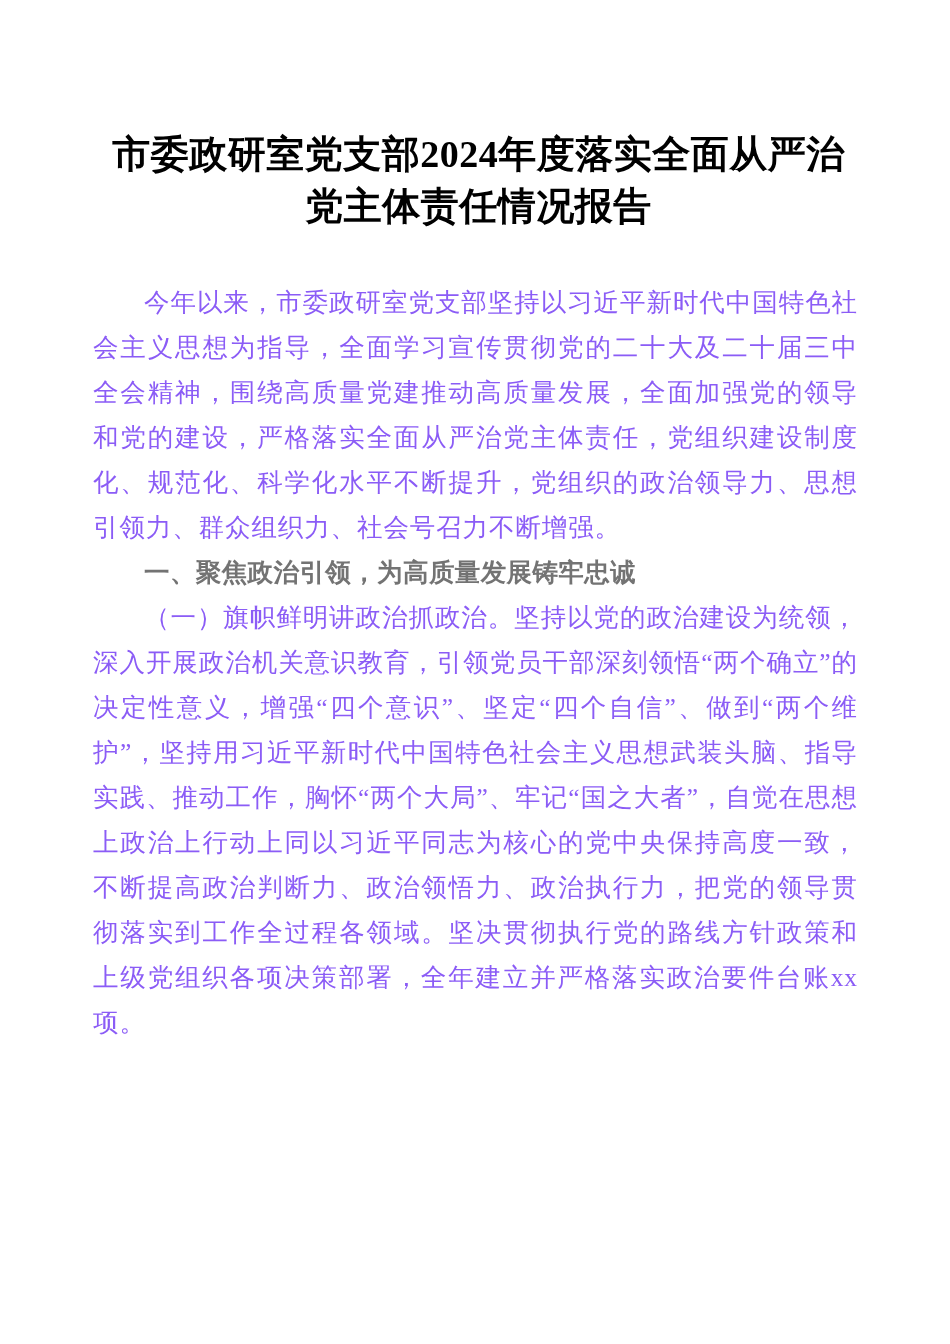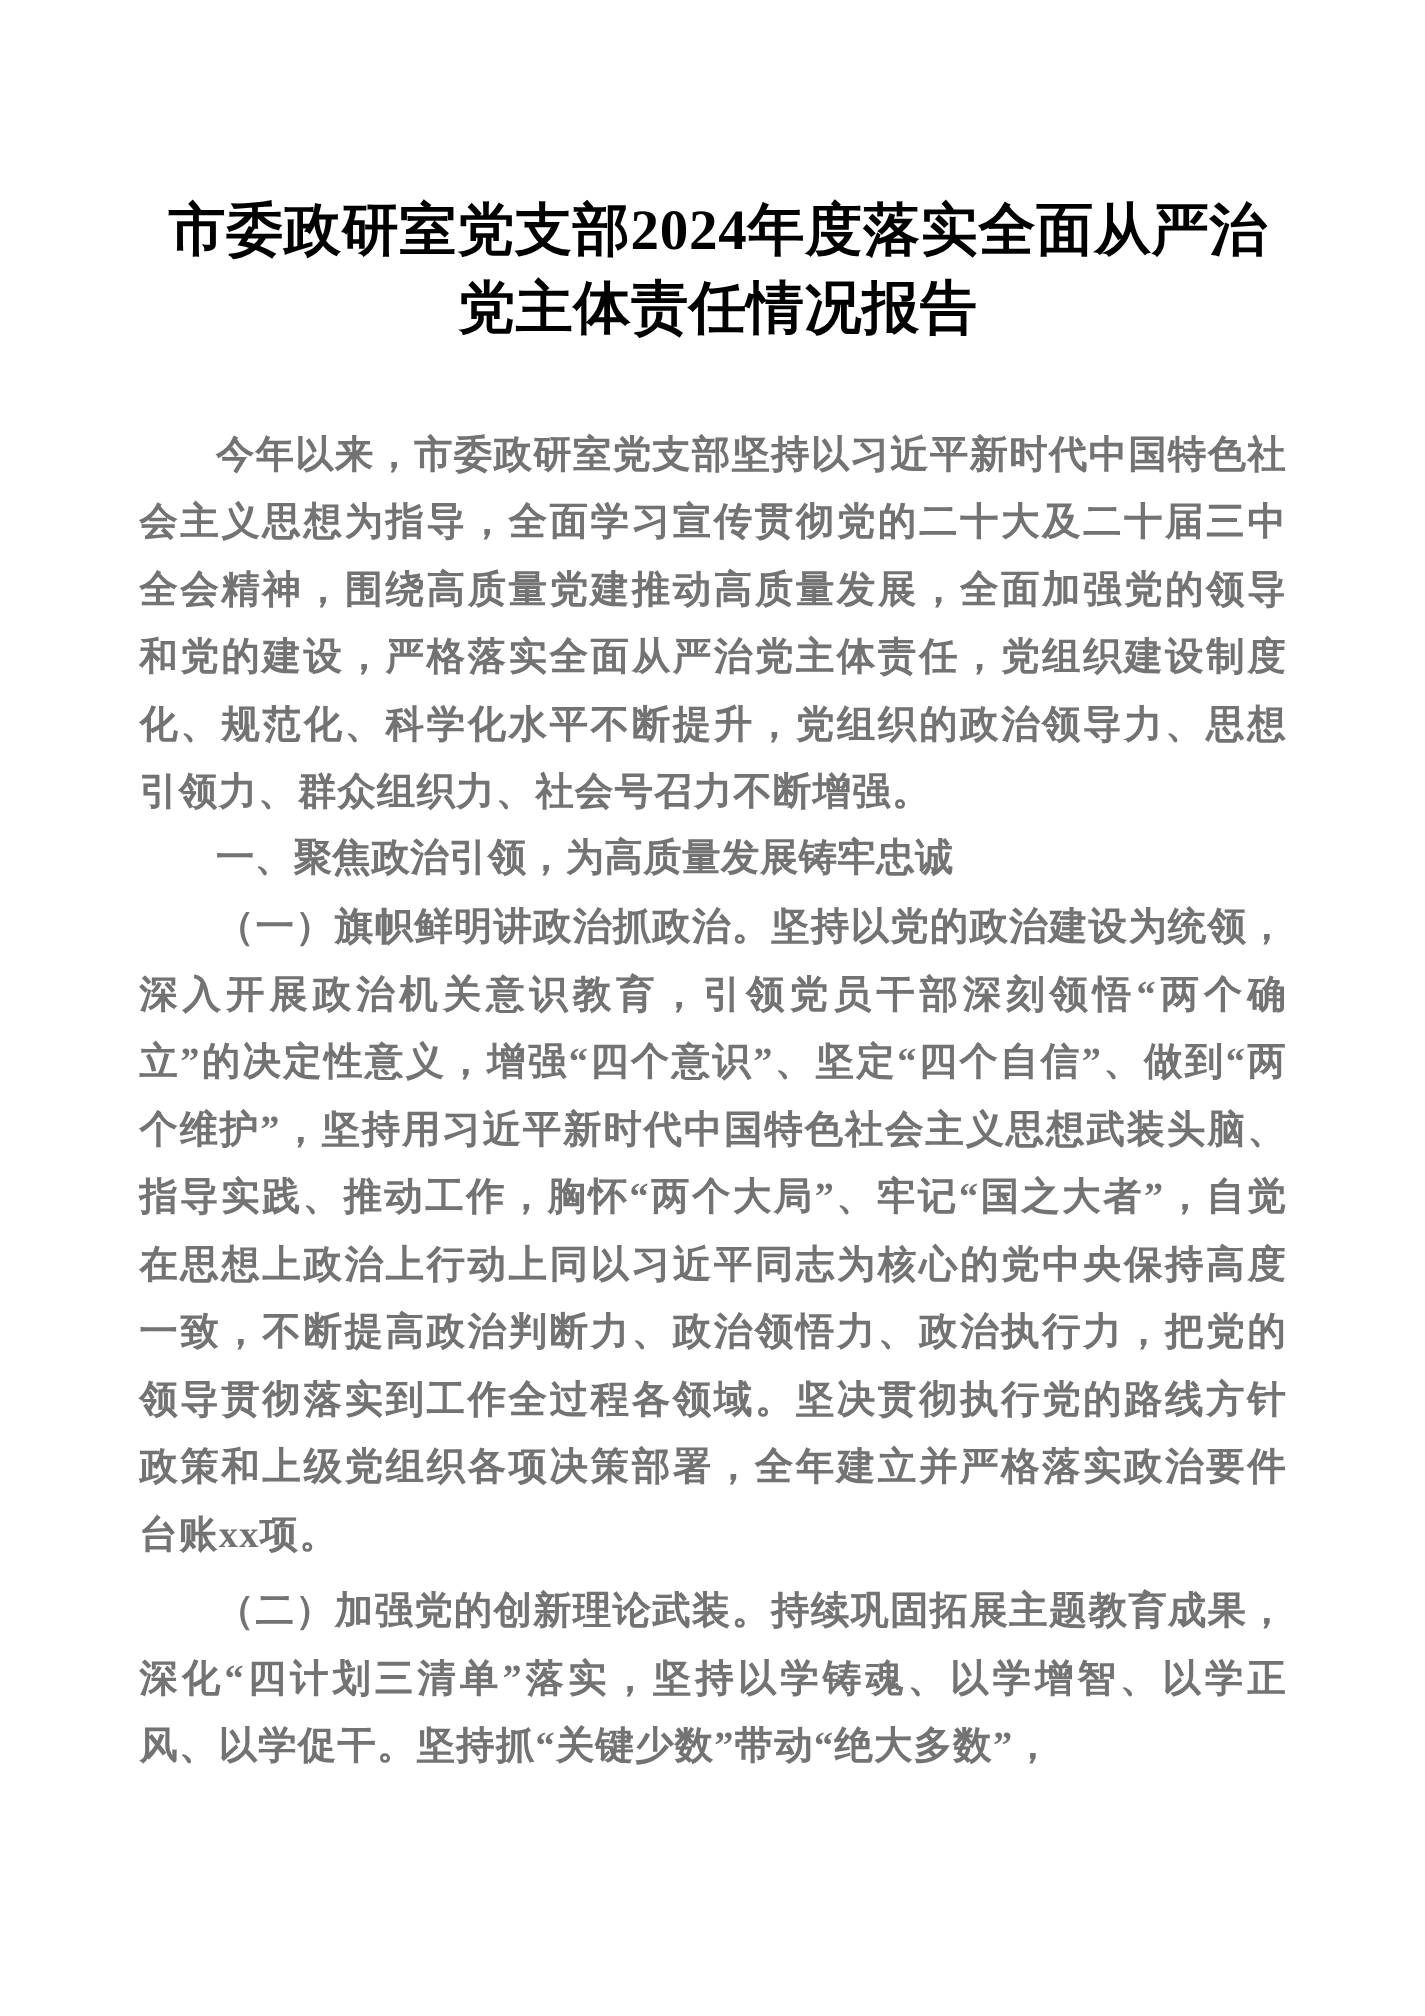--- a/index.html
+++ b/index.html
@@ -40,27 +40,27 @@
   }
 
   .title-spacer-top { height: 128px; }
   .title-spacer-bottom { height: 48px; }
 
   
   .para {
     font-family: "Liberation Serif", "DejaVu Serif", serif;
     font-size: 25.5px;
     line-height: 45px;
-    color: #737373;
+    color: #8b5cf6;
     text-align: justify;
     text-justify: inter-ideograph;
     text-indent: 2em;
     margin: 0;
     letter-spacing: 0.9px;
-    font-weight: 700;
+    font-weight: 400;
   }
 
   
   .section-heading {
     font-family: "Liberation Sans", "DejaVu Sans", sans-serif;
     font-weight: 700;
     font-size: 25.5px;
     line-height: 45px;
     color: #737373;
     text-indent: 2em;
@@ -84,16 +84,15 @@
     <div class="title-spacer-bottom"></div>
 
     <p class="para">今年以来，市委政研室党支部坚持以习近平新时代中国特色社会主义思想为指导，全面学习宣传贯彻党的二十大及二十届三中全会精神，围绕高质量党建推动高质量发展，全面加强党的领导和党的建设，严格落实全面从严治党主体责任，党组织建设制度化、规范化、科学化水平不断提升，党组织的政治领导力、思想引领力、群众组织力、社会号召力不断增强。</p>
 
     <h2 class="section-heading">一、聚焦政治引领，为高质量发展铸牢忠诚</h2>
 
     <p class="para">（一）旗帜鲜明讲政治抓政治。坚持以党的政治建设为统领，深入开展政治机关意识教育，引领党员干部深刻领悟“两个确立”的决定性意义，增强“四个意识”、坚定“四个自信”、做到“两个维护”，坚持用习近平新时代中国特色社会主义思想武装头脑、指导实践、推动工作，胸怀“两个大局”、牢记“国之大者”，自觉在思想上政治上行动上同以习近平同志为核心的党中央保持高度一致，不断提高政治判断力、政治领悟力、政治执行力，把党的领导贯彻落实到工作全过程各领域。坚决贯彻执行党的路线方针政策和上级党组织各项决策部署，全年建立并严格落实政治要件台账xx项。</p>
 
     <div class="gap-sm"></div>
 
-    <p class="para">（二）加强党的创新理论武装。持续巩固拓展主题教育成果，深化“四计划三清单”落实，坚持以学铸魂、以学增智、以学正风、以学促干。坚持抓“关键少数”带动“绝大多数”，</p>
 
   </div>
 </div>
 
 </body></html>

